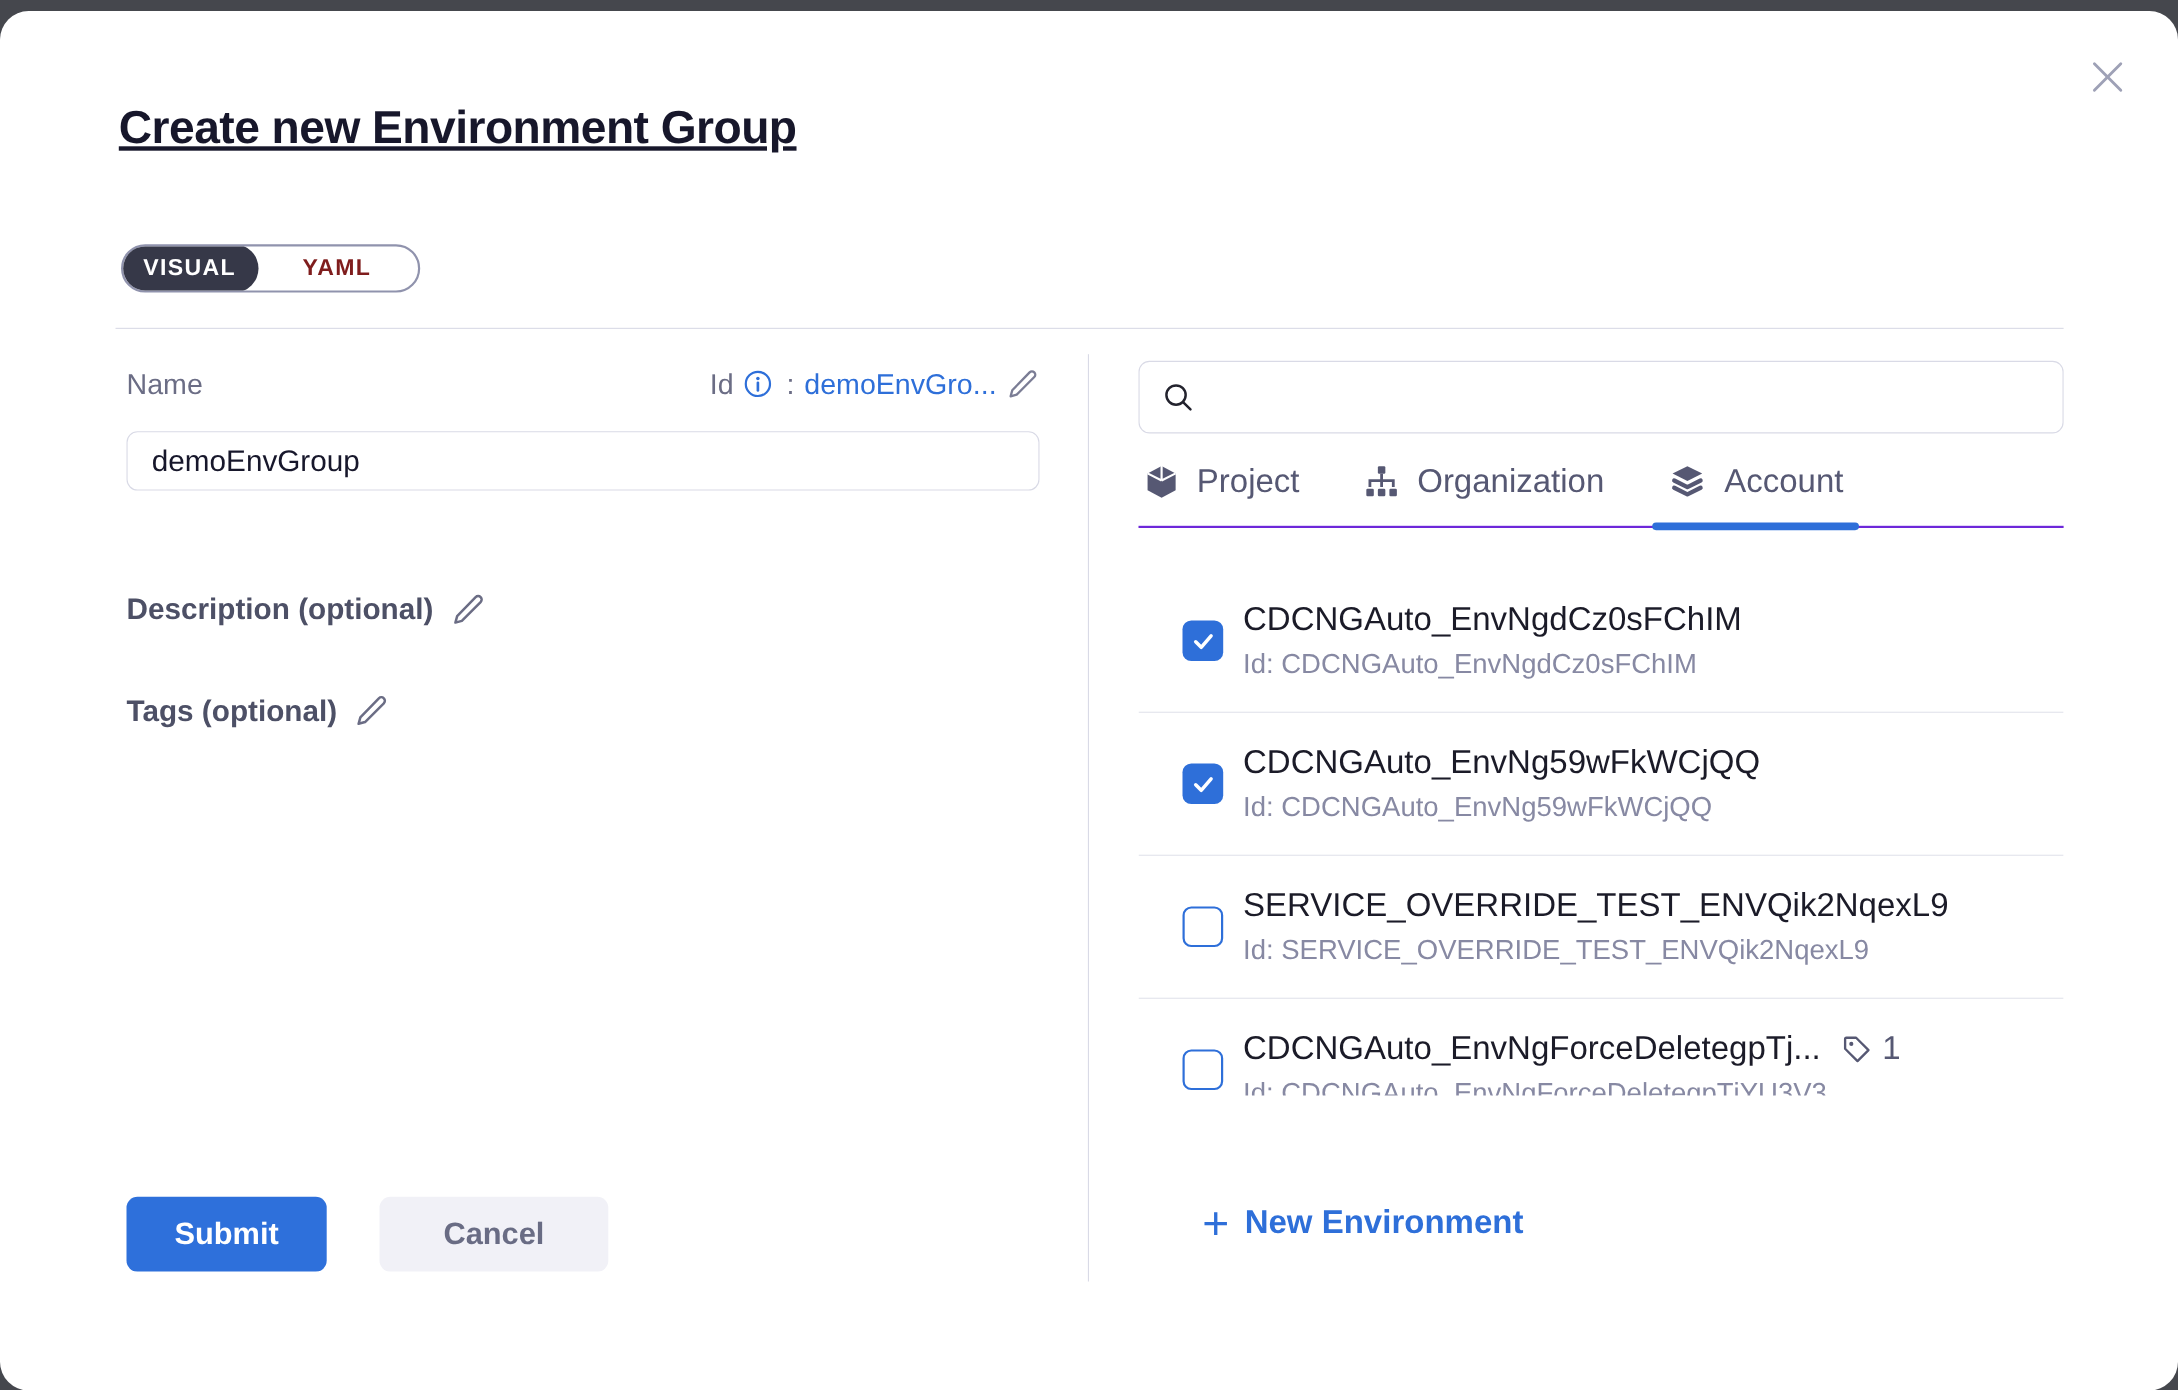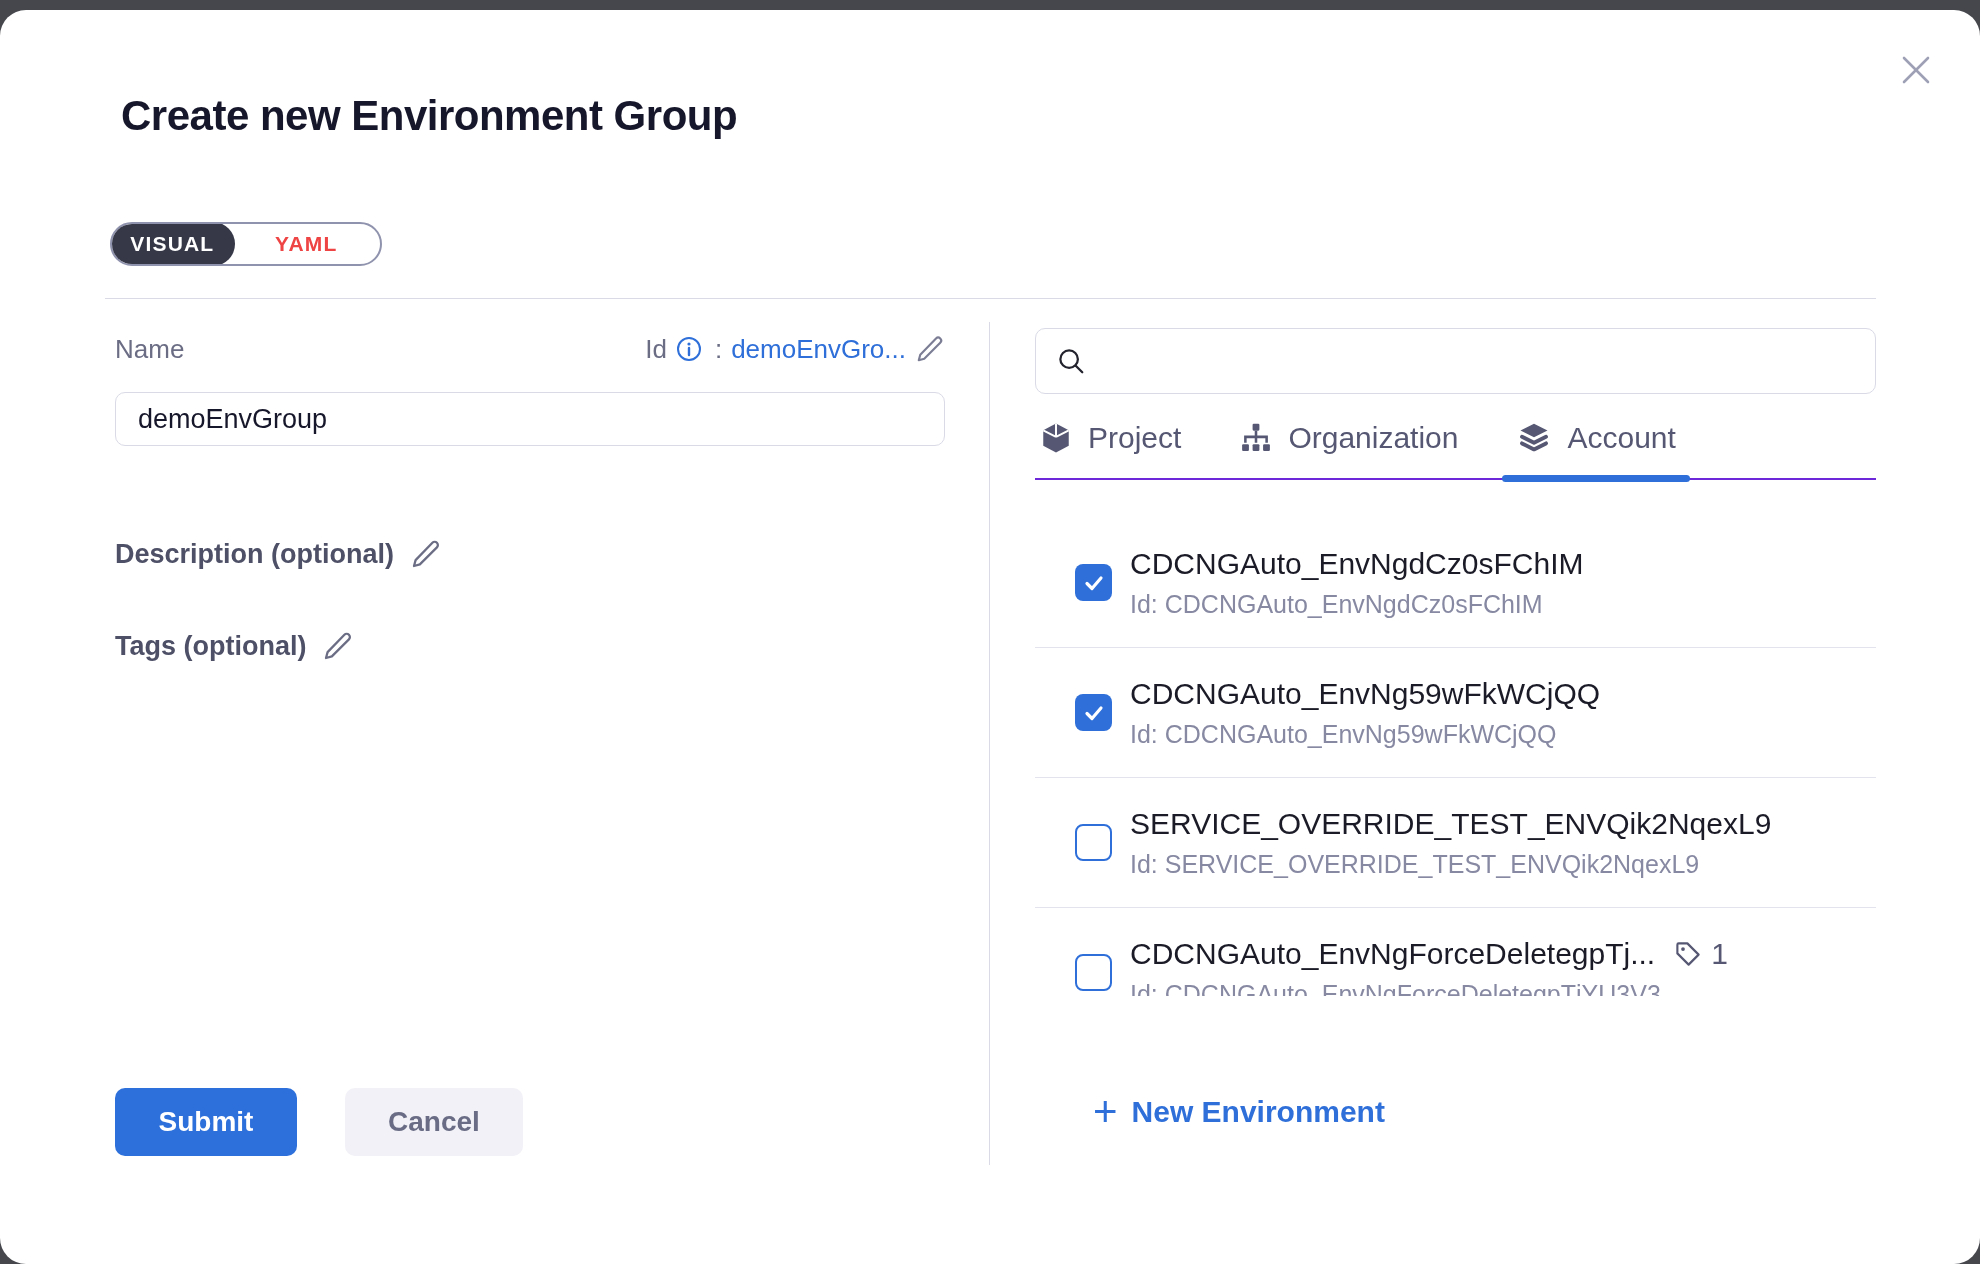--- a/index.html
+++ b/index.html
@@ -9,34 +9,34 @@
     font-family:"Liberation Sans","DejaVu Sans",sans-serif;
     position:relative; overflow:hidden;
   }
   .modal {
     position:absolute; left:0; right:0; top:10px; bottom:0;
     background:#ffffff; border-radius:26px;
   }
   
   .close-btn { position:absolute; top:36px; right:40px; width:48px; height:48px; cursor:pointer; }
   .page-title {
-    position:absolute; left:121px; top:82px;
-    font-size:42px; font-weight:700; color:#17172b; letter-spacing:-0.5px;
+    position:absolute; left:108px; top:82px;
+    font-size:42px; font-weight:700; color:#17172b; letter-spacing:-0.5px;text-decoration:underline;
   }
   
   .view-toggle {
     position:absolute; left:110px; top:212px;
     display:flex; align-items:center;
     border:2px solid #9093ad; border-radius:24px; height:44px; width:272px;
     background:#fff; overflow:hidden;
   }
   .toggle-seg {
     flex:1; height:44px; display:flex; align-items:center; justify-content:center;
     font-size:21px; font-weight:700; letter-spacing:1.2px; cursor:pointer;
-    color:#ef4444; margin:-2px 16px;
+    color:#7f1d1d; margin:-2px 16px;
   }
   .toggle-seg.active {
     background:#363848; color:#ffffff; border-radius:24px; margin:-2px; flex:1.08;
   }
   .divider-h {
     position:absolute; left:105px; right:104px; top:288px;
     height:1px; background:#d9dae6;
   }
   .divider-v {
     position:absolute; left:989px; top:312px; height:843px; width:1px; background:#d9dae6;
@@ -58,21 +58,21 @@
   .opt-row { display:flex; align-items:center; gap:16px; margin-top:52px; height:40px; cursor:pointer; }
   .opt-label { font-size:27px; font-weight:700; color:#4d5066; }
   
   .footer-actions { position:absolute; left:115px; top:1078px; display:flex; gap:48px; }
   .btn {
     height:68px; border:none; border-radius:10px; font-size:28px; font-weight:700;
     font-family:"Liberation Sans","DejaVu Sans",sans-serif; cursor:pointer;
     display:flex; align-items:center; justify-content:center;
   }
   .btn-primary { width:182px; background:var(--primary,#2e70db); color:#ffffff; }
-  .btn-secondary { width:178px; background:#f1f1f7; color:#696c84; }
+  .btn-secondary { width:208px; background:#f1f1f7; color:#696c84; }
   
   .env-pane { position:absolute; left:1035px; top:318px; width:841px; height:837px; }
   .search-box {
     display:flex; align-items:center; gap:18px;
     border:1px solid #d9dae6; border-radius:10px; height:66px; padding:0 20px;
   }
   .search-box input {
     border:none; outline:none; flex:1; font-size:27px; color:#17172b;
     font-family:"Liberation Sans","DejaVu Sans",sans-serif;
   }

